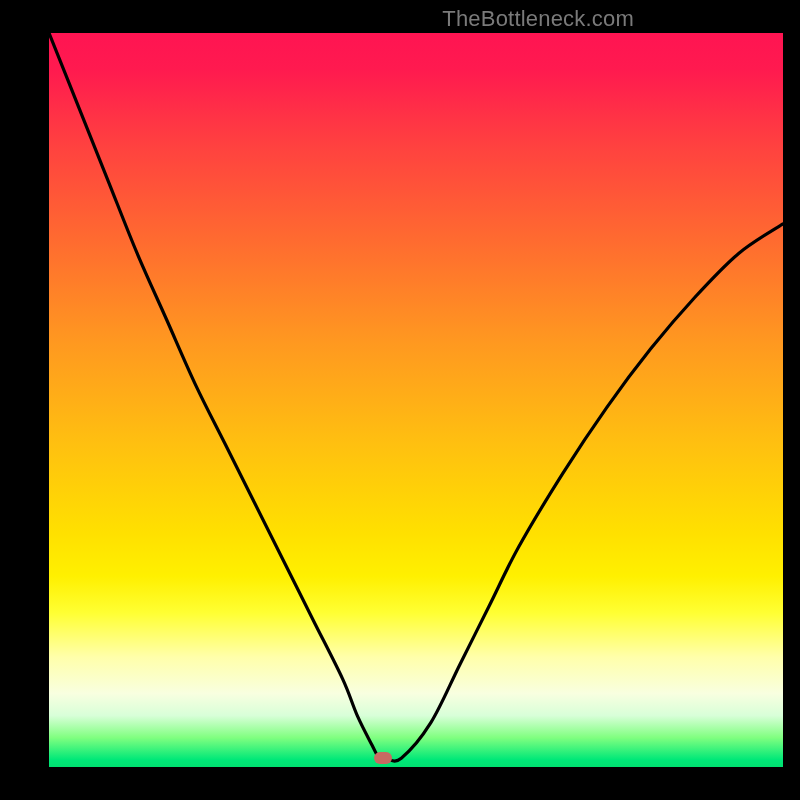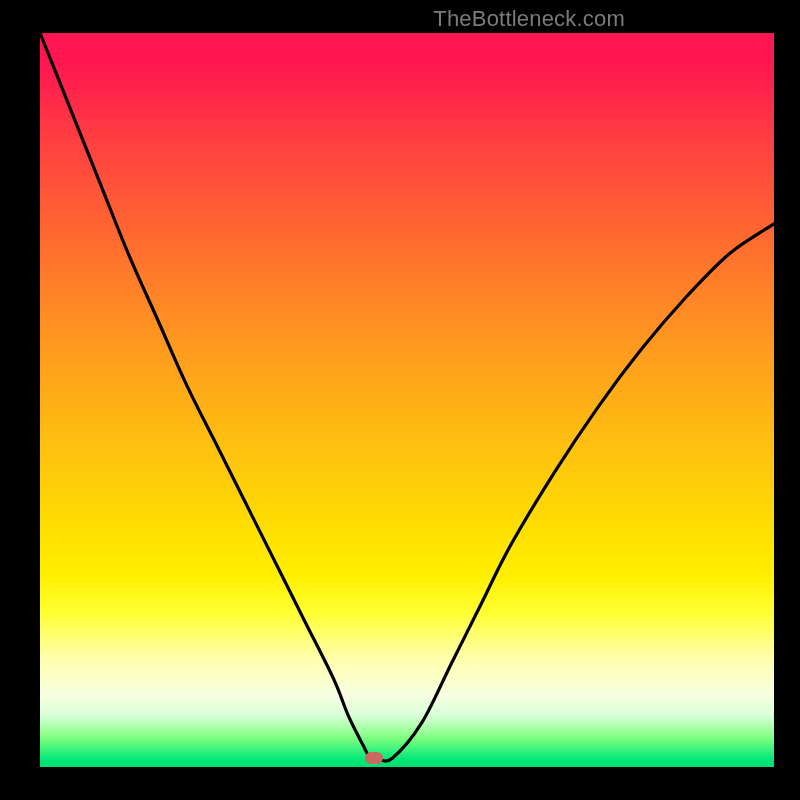--- a/index.html
+++ b/index.html
@@ -6,21 +6,21 @@
     margin: 0;
     padding: 0;
     width: 800px;
     height: 800px;
     background: #000;
     overflow: hidden;
     font-family: Arial, Helvetica, sans-serif;
   }
   .frame {
     position: absolute;
-    left: 7px;
+    left: 16px;
     top: 0;
     width: 644px;
     height: 800px;
     background: #000;
   }
   .plot-area {
     position: absolute;
     left: 33px;
     top: 33px;
     width: 734px;

